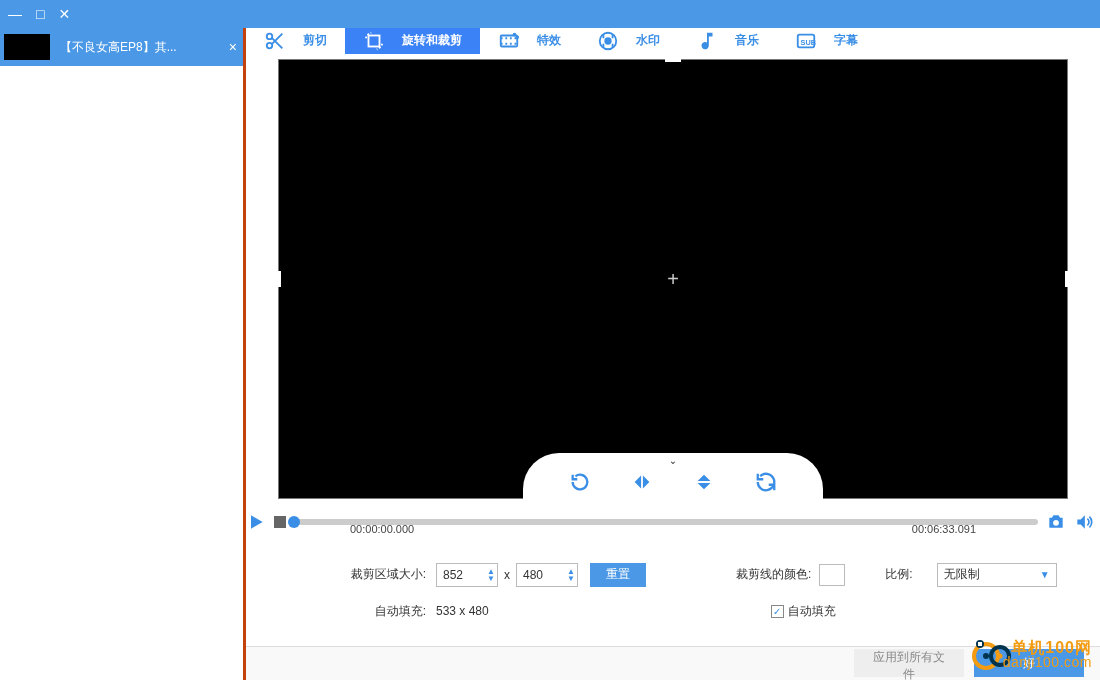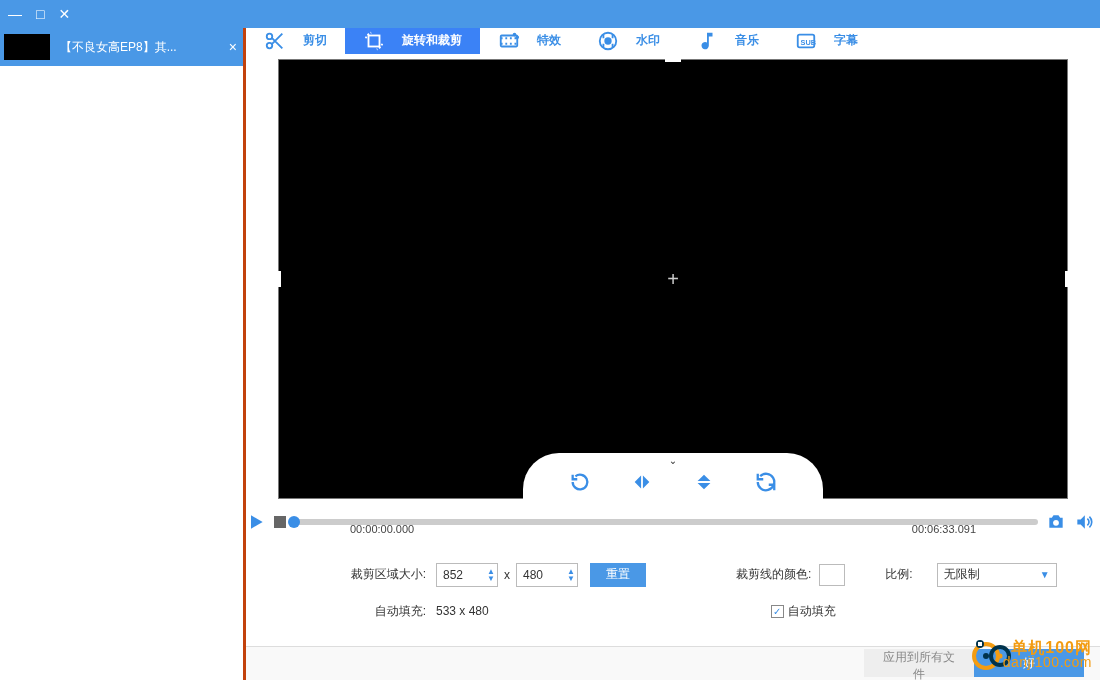--- a/index.html
+++ b/index.html
@@ -58,21 +58,21 @@
 .num-input .spinners { display:flex; flex-direction:column; line-height:7px; font-size:8px; color:#3a8ee6; }
 .btn { height: 24px; padding: 0 16px; background: #4a98e6; color: #fff; border: none; font-size: 12px; cursor: pointer; }
 .btn.flat { background: #eee; color: #888; }
 .btn.big { height: 28px; width: 110px; }
 .select { width: 120px; height: 24px; border: 1px solid #bbb; display:inline-flex; align-items:center; justify-content:space-between; padding:0 6px; font-size:12px; background:#fff; }
 .select .arrow { color:#3a8ee6; font-size:10px; }
 .swatch { width: 26px; height: 22px; border: 1px solid #bbb; background: #fff; display: inline-block; }
 .checkbox { display: inline-flex; align-items: center; gap: 4px; }
 .checkbox .box { width: 13px; height: 13px; border: 1px solid #888; display: inline-flex; align-items: center; justify-content: center; font-size: 10px; color: #3a8ee6; }
 
-.footer { height: 48px; border-top: 1px solid #ddd; background: #f9f9f9; display: flex; align-items: center; justify-content: flex-end; padding: 0 16px; }
+.footer { height: 48px; border-top: 1px solid #ddd; background: #f9f9f9; display: flex; align-items: center; justify-content: flex-end; gap: 10px; padding: 0 16px; }
 
 .watermark { position: absolute; right: 8px; bottom: 6px; pointer-events: none; }
 .watermark svg { display: block; }
 .watermark .wm-text1 { position: absolute; right: 0; top: 4px; font-size: 16px; color: #f39c12; font-weight: bold; letter-spacing: 1px; }
 .watermark .wm-text2 { position: absolute; right: 0; top: 20px; font-size: 14px; color: #f39c12; letter-spacing: 0.5px; }
 </style>
 </head>
 <body>
 
 <div class="titlebar">

